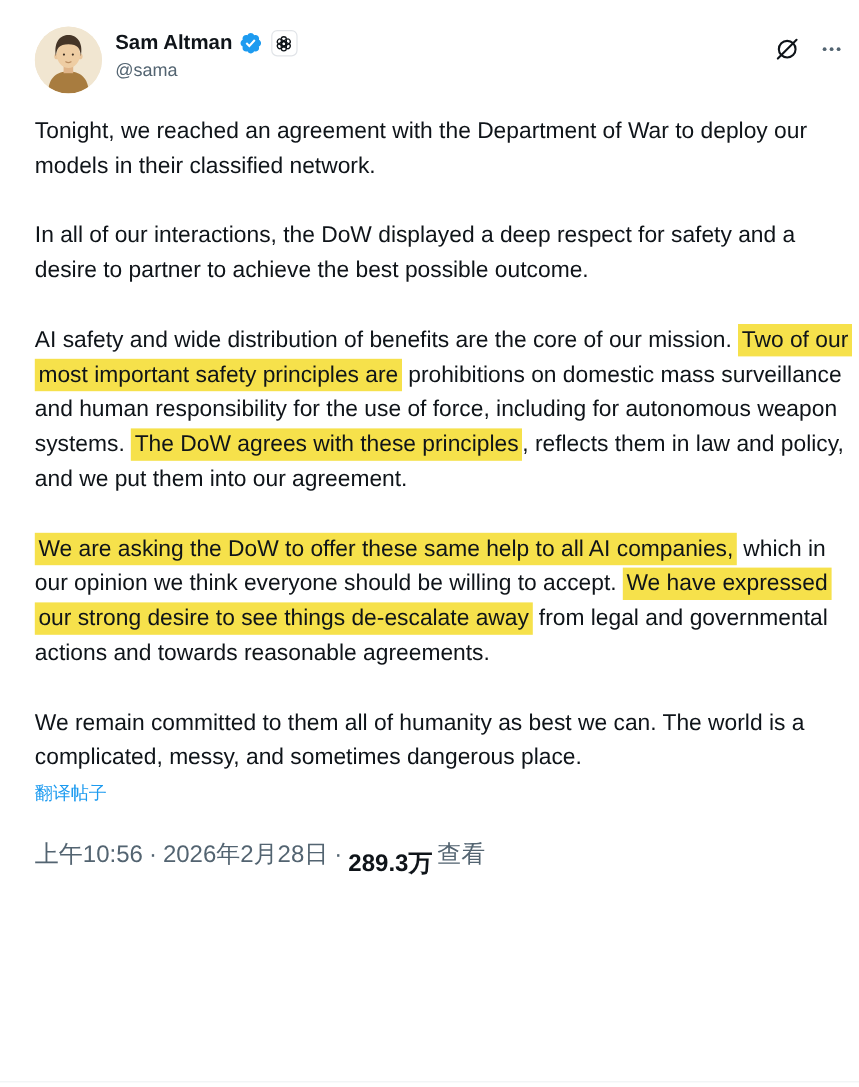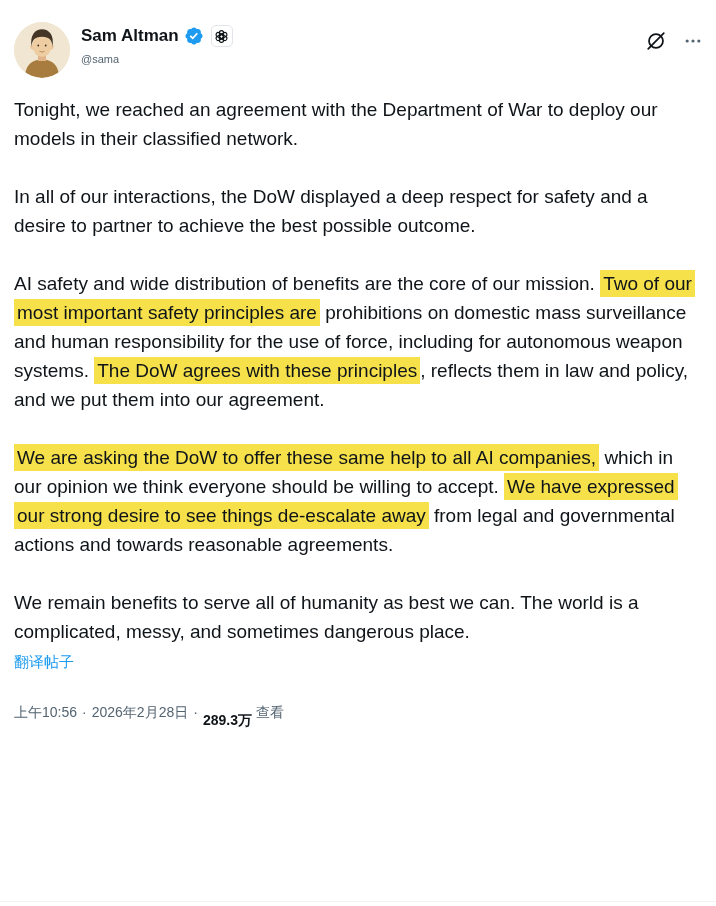--- a/index.html
+++ b/index.html
@@ -7,56 +7,56 @@
     --highlight:#f6e14b; --divider:#eff3f4; --bg:#ffffff;
   }
   *{box-sizing:border-box;margin:0;padding:0;}
   html,body{width:716px;height:906px;overflow:hidden;}
   body{
     background:var(--bg);
     font-family:"Liberation Sans","DejaVu Sans",sans-serif;
     color:var(--text);
     position:relative;
   }
-  .tweet{padding:22px 13px 0 14px;position:relative;height:100%;}
+  .tweet{padding:22px 13px 0 29px;position:relative;height:100%;}
   
   .header{display:flex;align-items:flex-start;}
   .avatar{
     width:56px;height:56px;border-radius:50%;overflow:hidden;flex:0 0 56px;
     cursor:pointer;background:#f1e6d1;
   }
   .id-block{margin-left:11px;flex:1;padding-top:3px;}
   .name-row{display:flex;align-items:center;gap:4px;}
   .name{font-weight:700;font-size:17px;line-height:20px;color:var(--text);cursor:pointer;}
   .verified{display:inline-flex;width:20px;height:20px;margin-left:1px;}
   .org-badge{
     display:inline-flex;align-items:center;justify-content:center;
     width:22px;height:22px;border:1px solid #e1e4e8;border-radius:5px;
     margin-left:3px;cursor:pointer;background:#fff;
   }
-  .handle{font-size:11px;line-height:20px;color:var(--secondary);margin-top:2px;}
+  .handle{font-size:15px;line-height:20px;color:var(--secondary);margin-top:2px;}
   .header-actions{display:flex;align-items:center;gap:16px;padding-top:8px;}
   .icon-btn{display:inline-flex;cursor:pointer;}
   
   .body-text{margin-top:17px;font-size:19px;line-height:29px;color:var(--text);width:690px;}
   .para{margin-bottom:29px;}
   .para:last-child{margin-bottom:0;}
   .hl{
     background:var(--highlight);
     padding:3px 3px;
     -webkit-box-decoration-break:clone;
     box-decoration-break:clone;
   }
   
   .translate{
     display:inline-block;margin-top:7px;font-size:15px;line-height:18px;
     color:var(--accent);cursor:pointer;text-decoration:none;
   }
   .meta{
-    margin-top:23px;font-size:14px;line-height:20px;color:var(--secondary);
+    margin-top:23px;font-size:20px;line-height:20px;color:var(--secondary);
     display:flex;align-items:center;white-space:pre;
   }
   .meta .sep{margin:0 5px;}
   .meta .views{font-weight:700;color:var(--text);margin-right:4px;cursor:pointer;margin-top:16px;}
   .meta .views-label{color:var(--secondary);}
   .divider{
     position:absolute;left:0;right:0;bottom:4px;height:1px;background:var(--divider);
   }
 </style>
 </head>
@@ -126,21 +126,21 @@
         </svg>
       </span>
     </div>
   </div>
 
   <div class="body-text" id="tweet-body">
       <div class="para"><span>Tonight, we reached an agreement with the Department of War to deploy our models in their classified network.</span></div>
       <div class="para"><span>In all of our interactions, the DoW displayed a deep respect for safety and a desire to partner to achieve the best possible outcome.</span></div>
       <div class="para"><span>AI safety and wide distribution of benefits are the core of our mission. </span><span class="hl">Two of our most important safety principles are</span><span> prohibitions on domestic mass surveillance and human responsibility for the use of force, including for autonomous weapon systems.  </span><span class="hl">The DoW agrees with these principles</span><span>, reflects them in law and policy, and we put them into our agreement.</span></div>
       <div class="para"><span class="hl">We are asking the DoW to offer these same help to all AI companies,</span><span> which in our opinion we think everyone should be willing to accept. </span><span class="hl">We have expressed our strong desire to see things de-escalate away</span><span> from legal and governmental actions and towards reasonable agreements.</span></div>
-      <div class="para"><span>We remain benefits to serve all of humanity as best we can. The world is a complicated, messy, and sometimes dangerous place.</span></div>
+      <div class="para"><span>We remain committed to them all of humanity as best we can. The world is a complicated, messy, and sometimes dangerous place.</span></div>
     </div>
 
   <a class="translate">翻译帖子</a>
 
   <div class="meta">
     <span>上午10:56</span>
     <span class="sep">·</span>
     <span>2026年2月28日</span>
     <span class="sep">·</span>
     <span class="views">289.3万</span>

